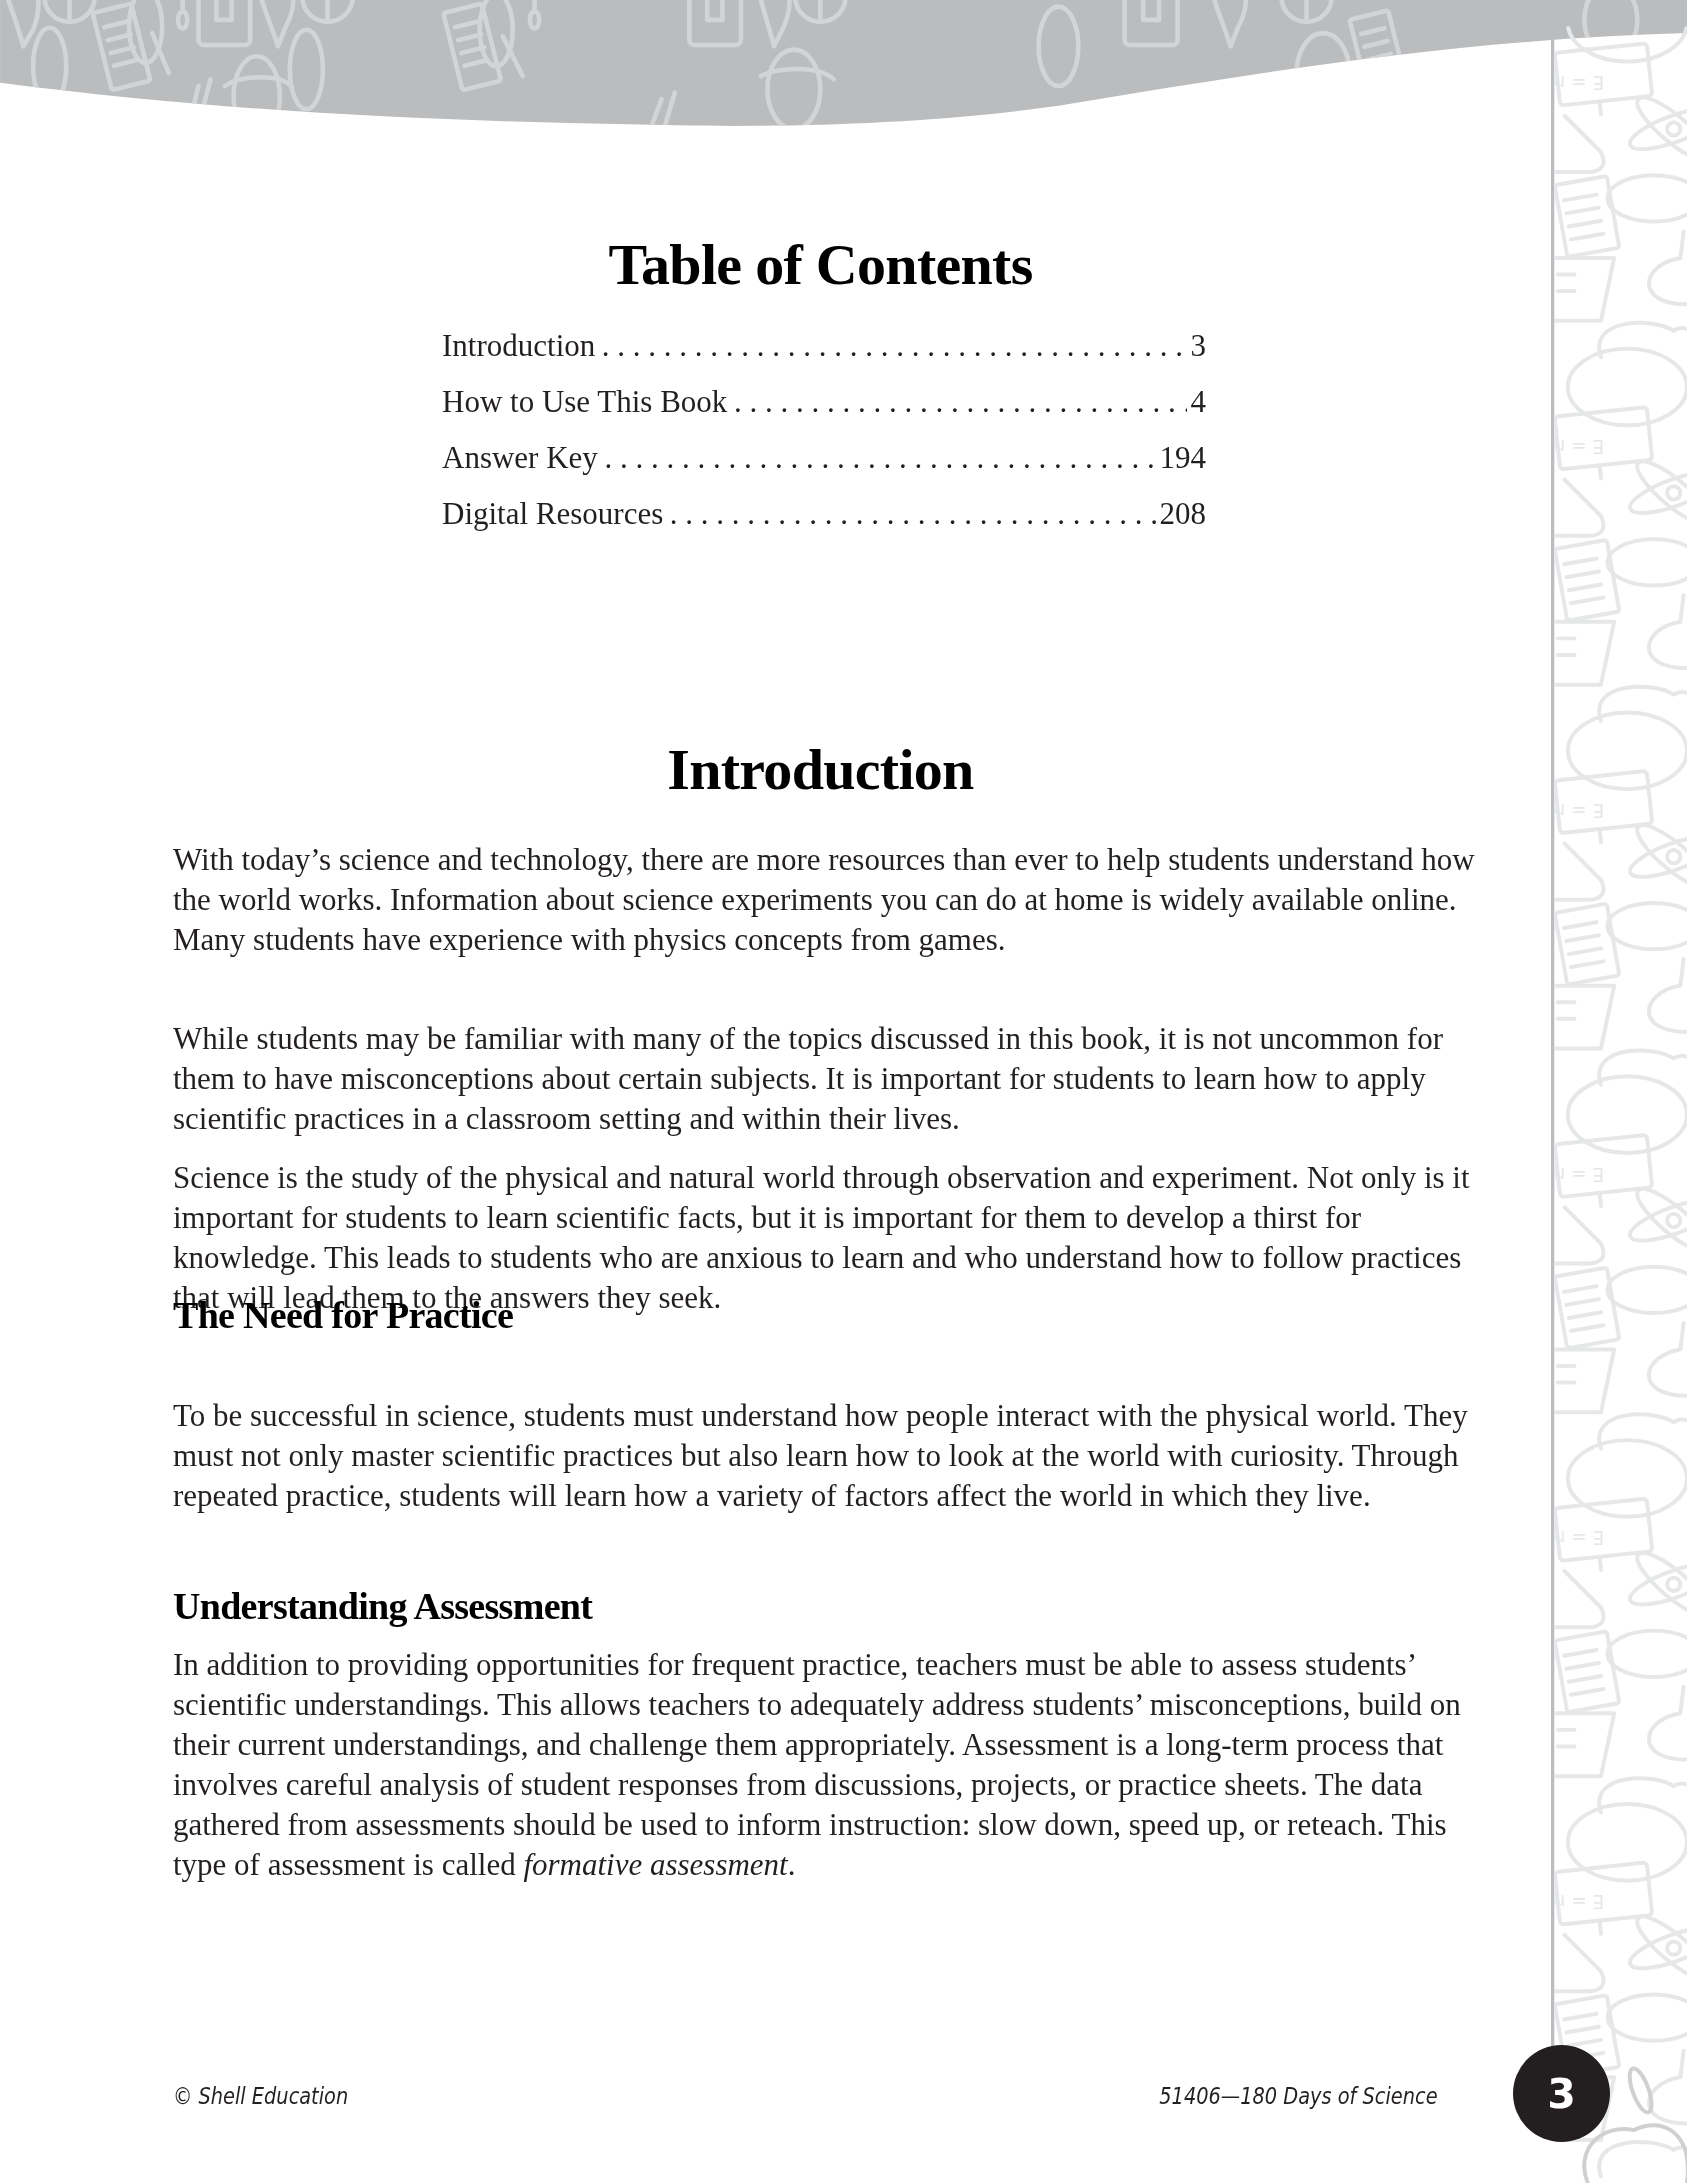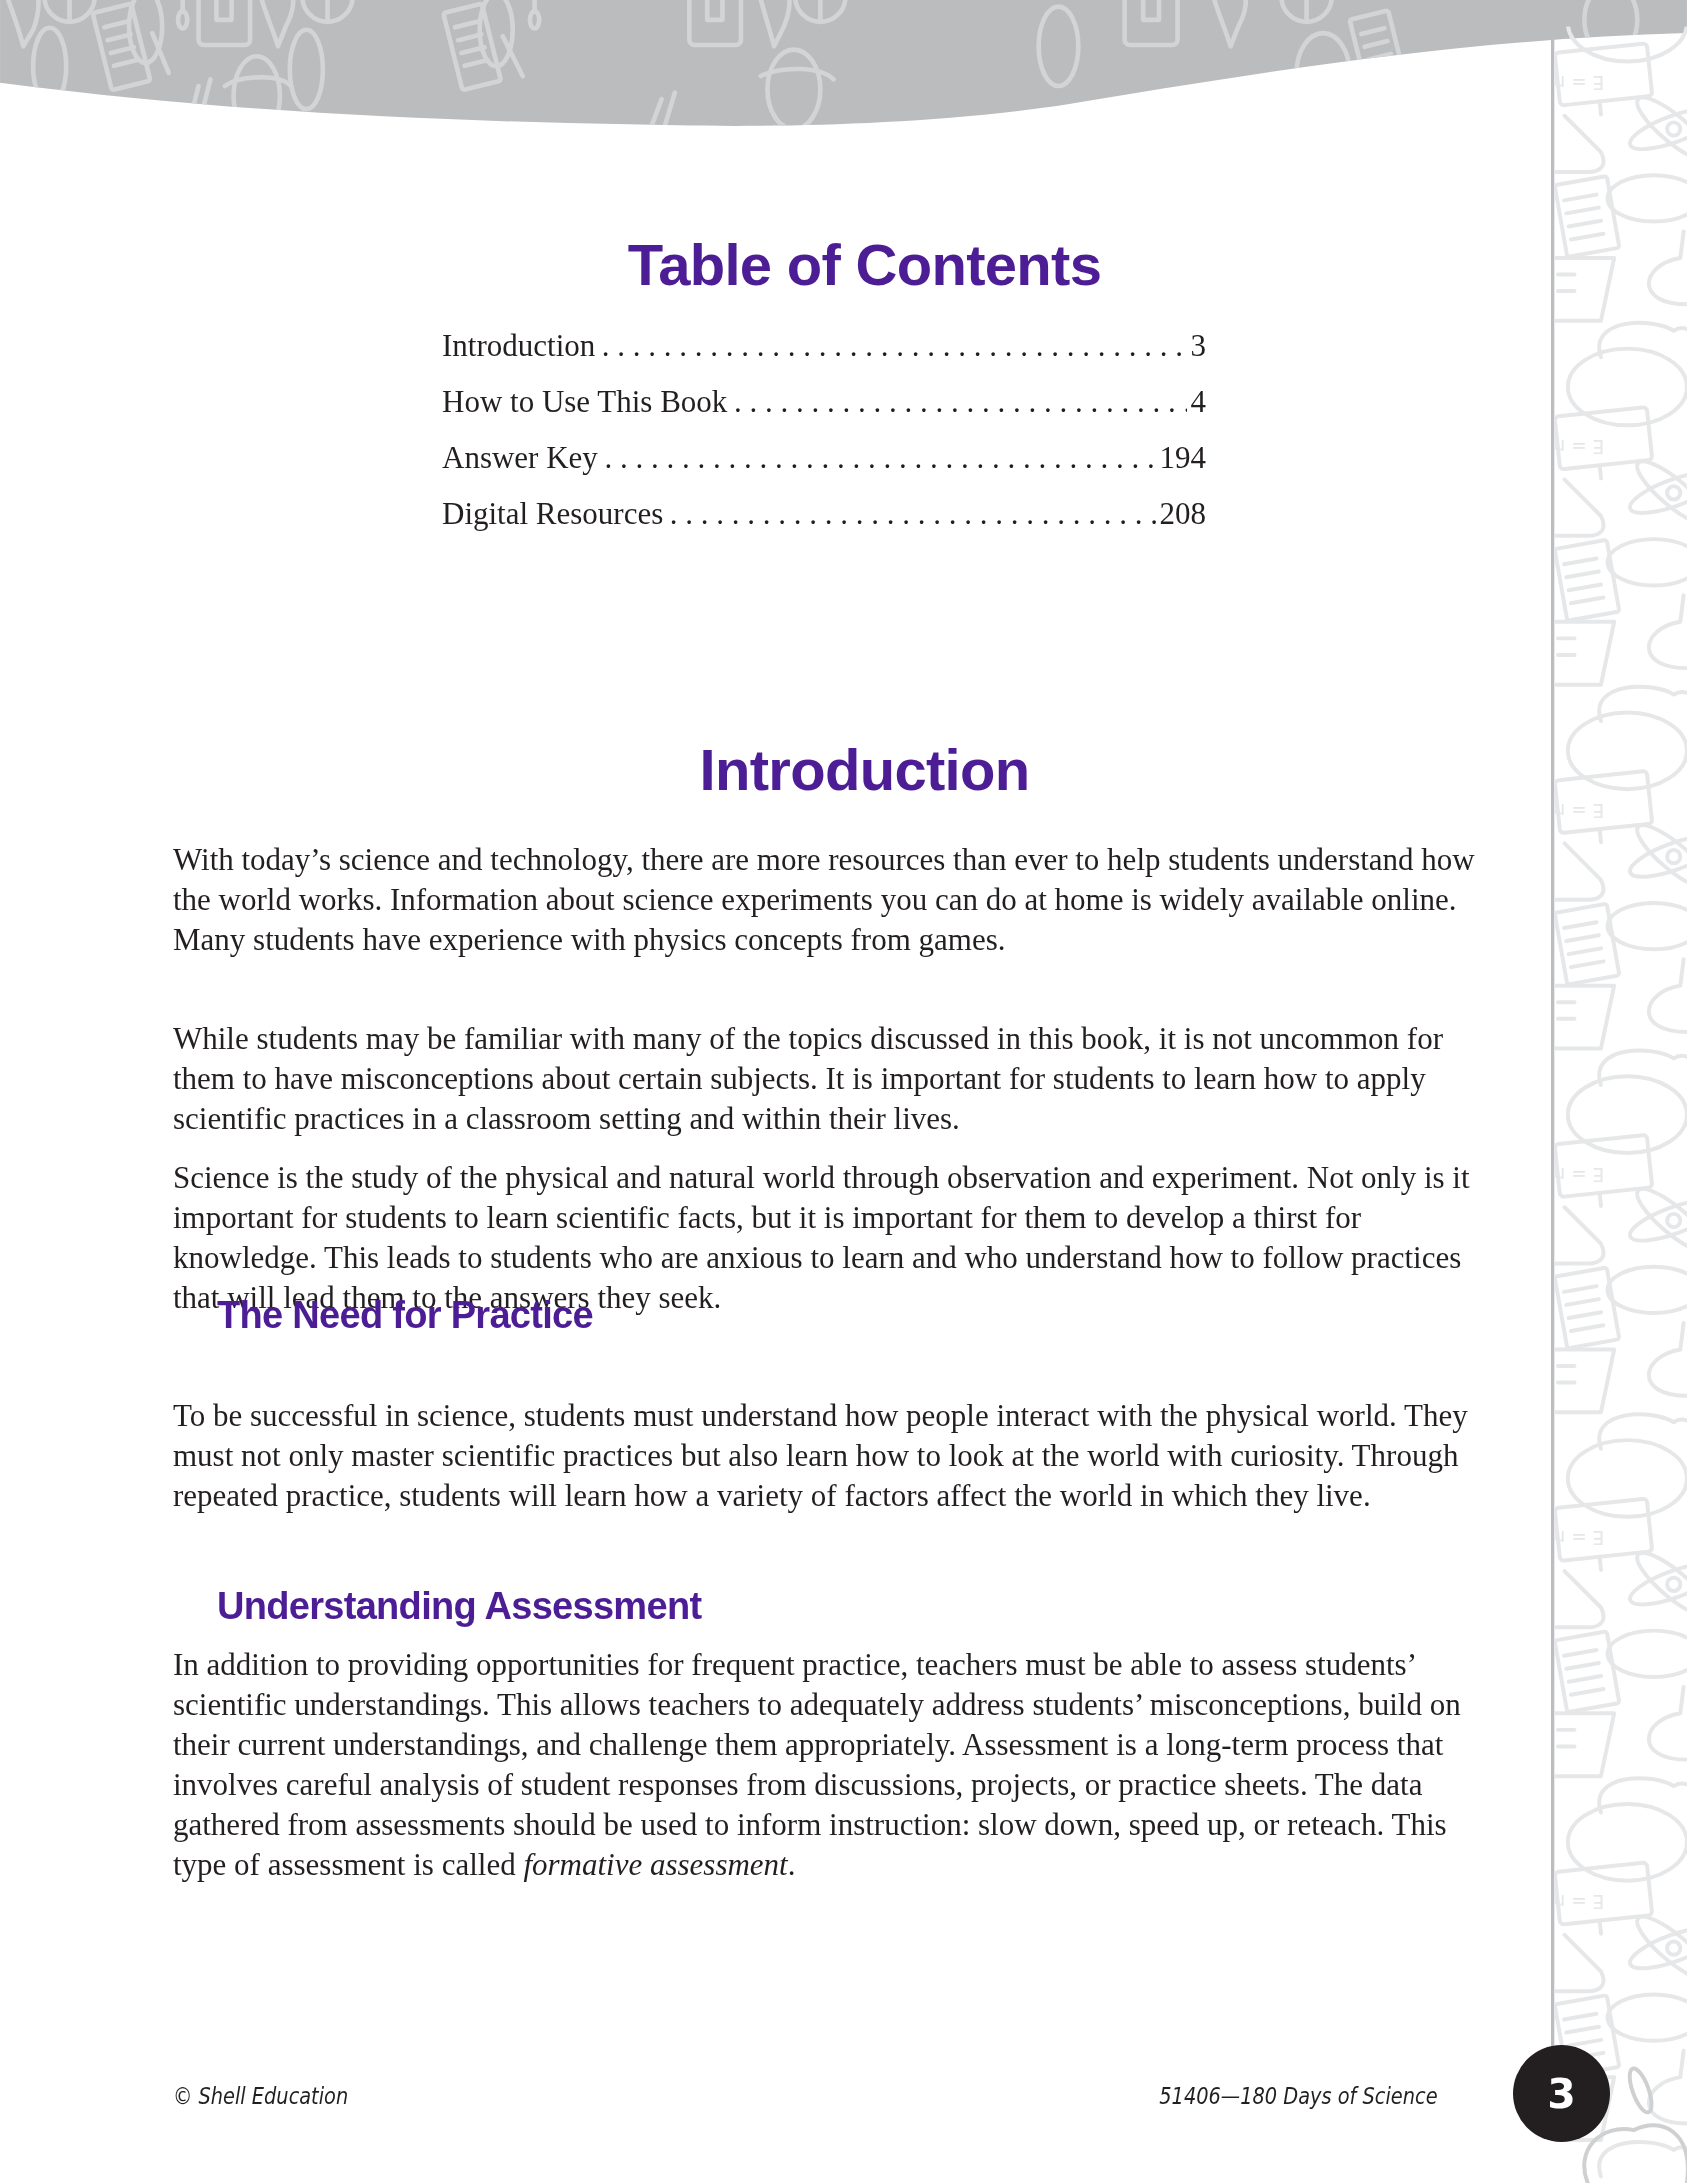--- a/index.html
+++ b/index.html
@@ -1,21 +1,20 @@
 <!DOCTYPE html>
 <html style="font-size:10.6px"><head>
 <meta charset="utf-8">
 <style>
   html, body { margin: 0; padding: 0; background: #ffffff; }
   body { width: 1687px; height: 2183px; position: relative; overflow: hidden; color: #231f20; }
   .bg-svg { position: absolute; left: 0; top: 0; width: 1687px; height: 2183px; }
   .toc-title, .intro-title, .section-heading {
-    font-family: Liberation Sans, sans-serif; font-weight: bold; color: #4c1d95; margin: 0;
+    font-family: Liberation Serif, serif; font-weight: bold; color: #000000; margin: 0;
     letter-spacing: -0.7px;
-    padding-left: 44px;
   }
   .toc-title { position: absolute; left: 0; width: 1641px; top: 228px; text-align: center; font-size: 58px; line-height: 73px; }
   .toc-list { position: absolute; left: 442px; top: 327px; width: 764px; margin: 0; padding: 0; list-style: none; }
   .toc-item { display: flex; align-items: baseline; height: 56px; font-family: "Liberation Serif", serif; font-size: 31px; line-height: 37px; }
   .toc-label { white-space: nowrap; padding-right: 6.6px; }
   .toc-leader { flex: 1; overflow: hidden; white-space: nowrap; letter-spacing: 6px; }
   .toc-leader::before { content: ". . . . . . . . . . . . . . . . . . . . . . . . . . . . . . . . . . . . . . . . . . . . . . . . . . . . . . . . . . . . . . . . . . . . . . . ."; letter-spacing: 0; }
   .toc-page { white-space: nowrap; padding-left: 4px; }
   .intro-title { position: absolute; left: 0; width: 1641px; top: 733px; text-align: center; font-size: 58px; line-height: 73px; }
   .body-text { position: absolute; left: 173px; width: 1317px; font-family: "Liberation Serif", serif; font-size: 31px; line-height: 40px; margin: 0; }

